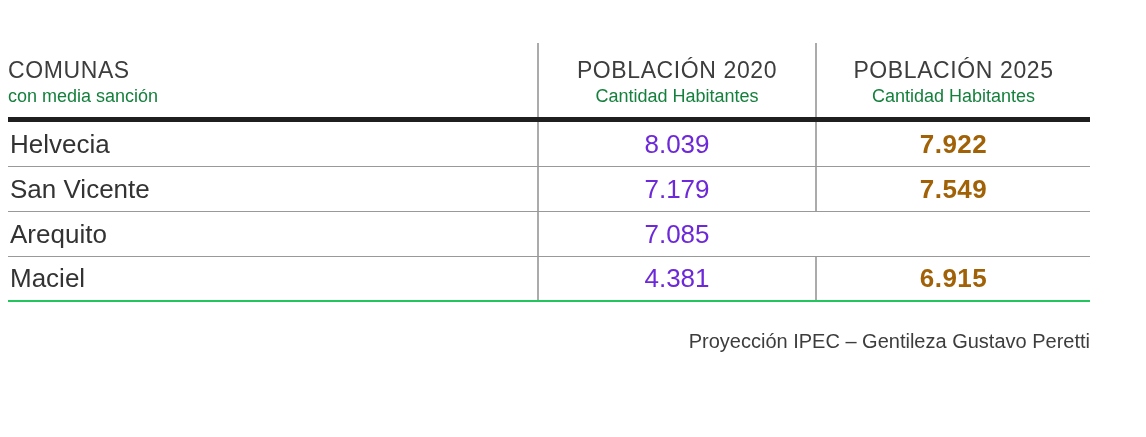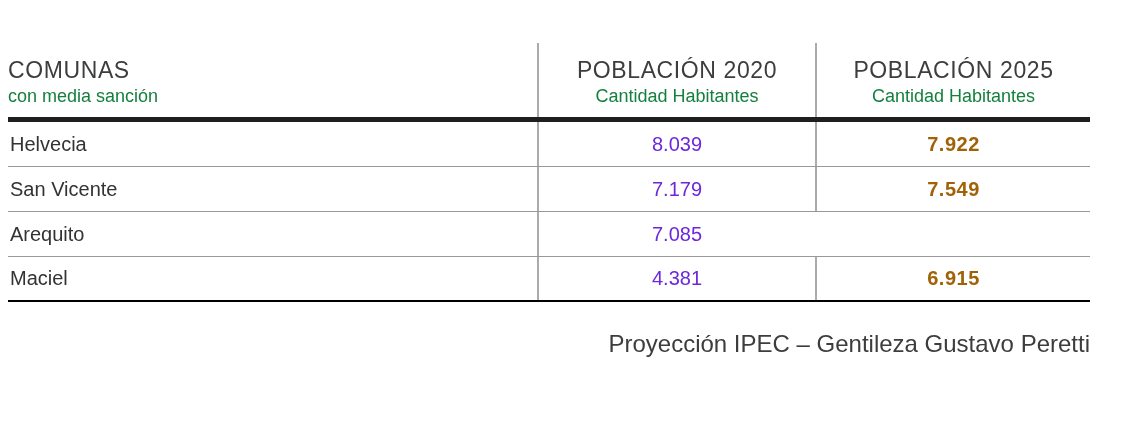--- a/index.html
+++ b/index.html
@@ -51,46 +51,46 @@
   }
   .h-sub {
     font-size: 18px;
     color: #15803d;
     margin-top: 4px;
     line-height: 1.1;
   }
   .body-row {
     height: 44px;
     border-bottom: 1px solid #999999;
-    font-size: 20px;
+    font-size: 26px;
   }
   .body-row.last {
     height: 43px;
-    border-bottom: 2px solid #000000;
+    border-bottom: 2px solid #22c55e;
   }
   .cell.name {
     align-items: center;
     padding-left: 2px;
     color: #333333;
   }
   .cell.num {
     align-items: center;
     justify-content: center;
     color: #6d28d9;
   }
   .cell.num.bold {
     font-weight: bold;
     color: #a16207;
     letter-spacing: 0.5px;
   }
   .footer {
     width: 1082px;
     margin: 28px 0 0 8px;
     text-align: right;
-    font-size: 24px;
+    font-size: 20px;
     color: #3d3d3d;
   }
 </style>
 </head>
 <body>
 
 <div class="page">
   <div class="table">
 
     <div class="row header-row">

